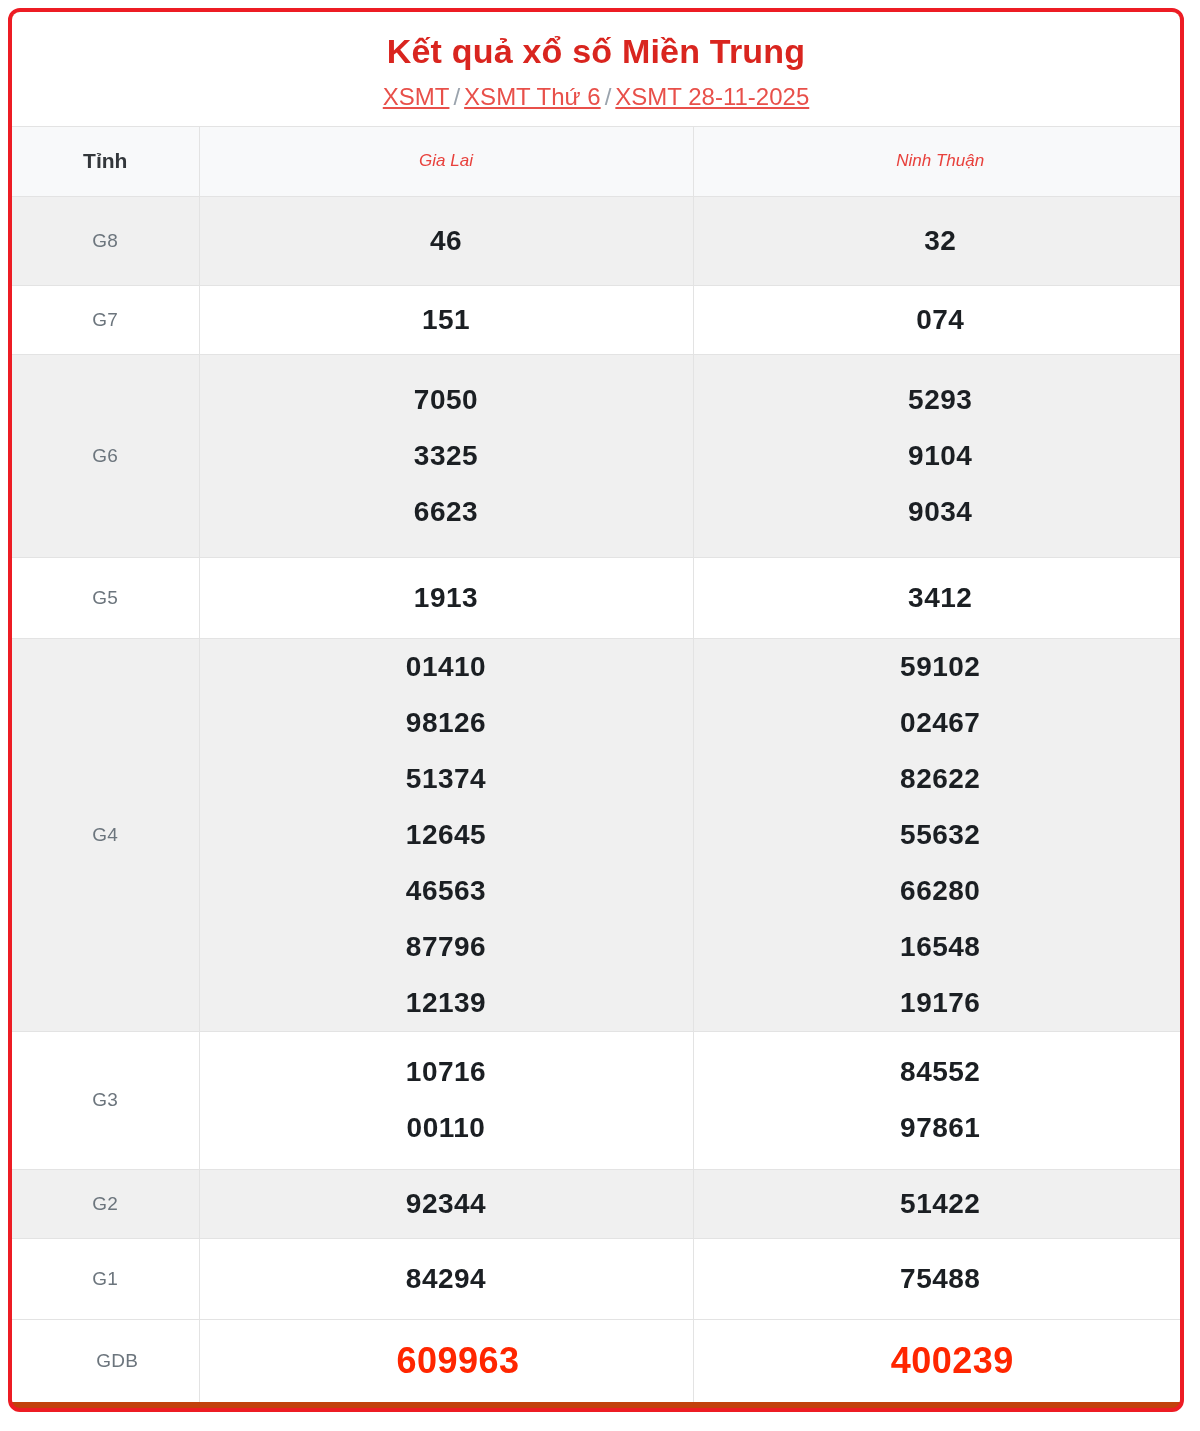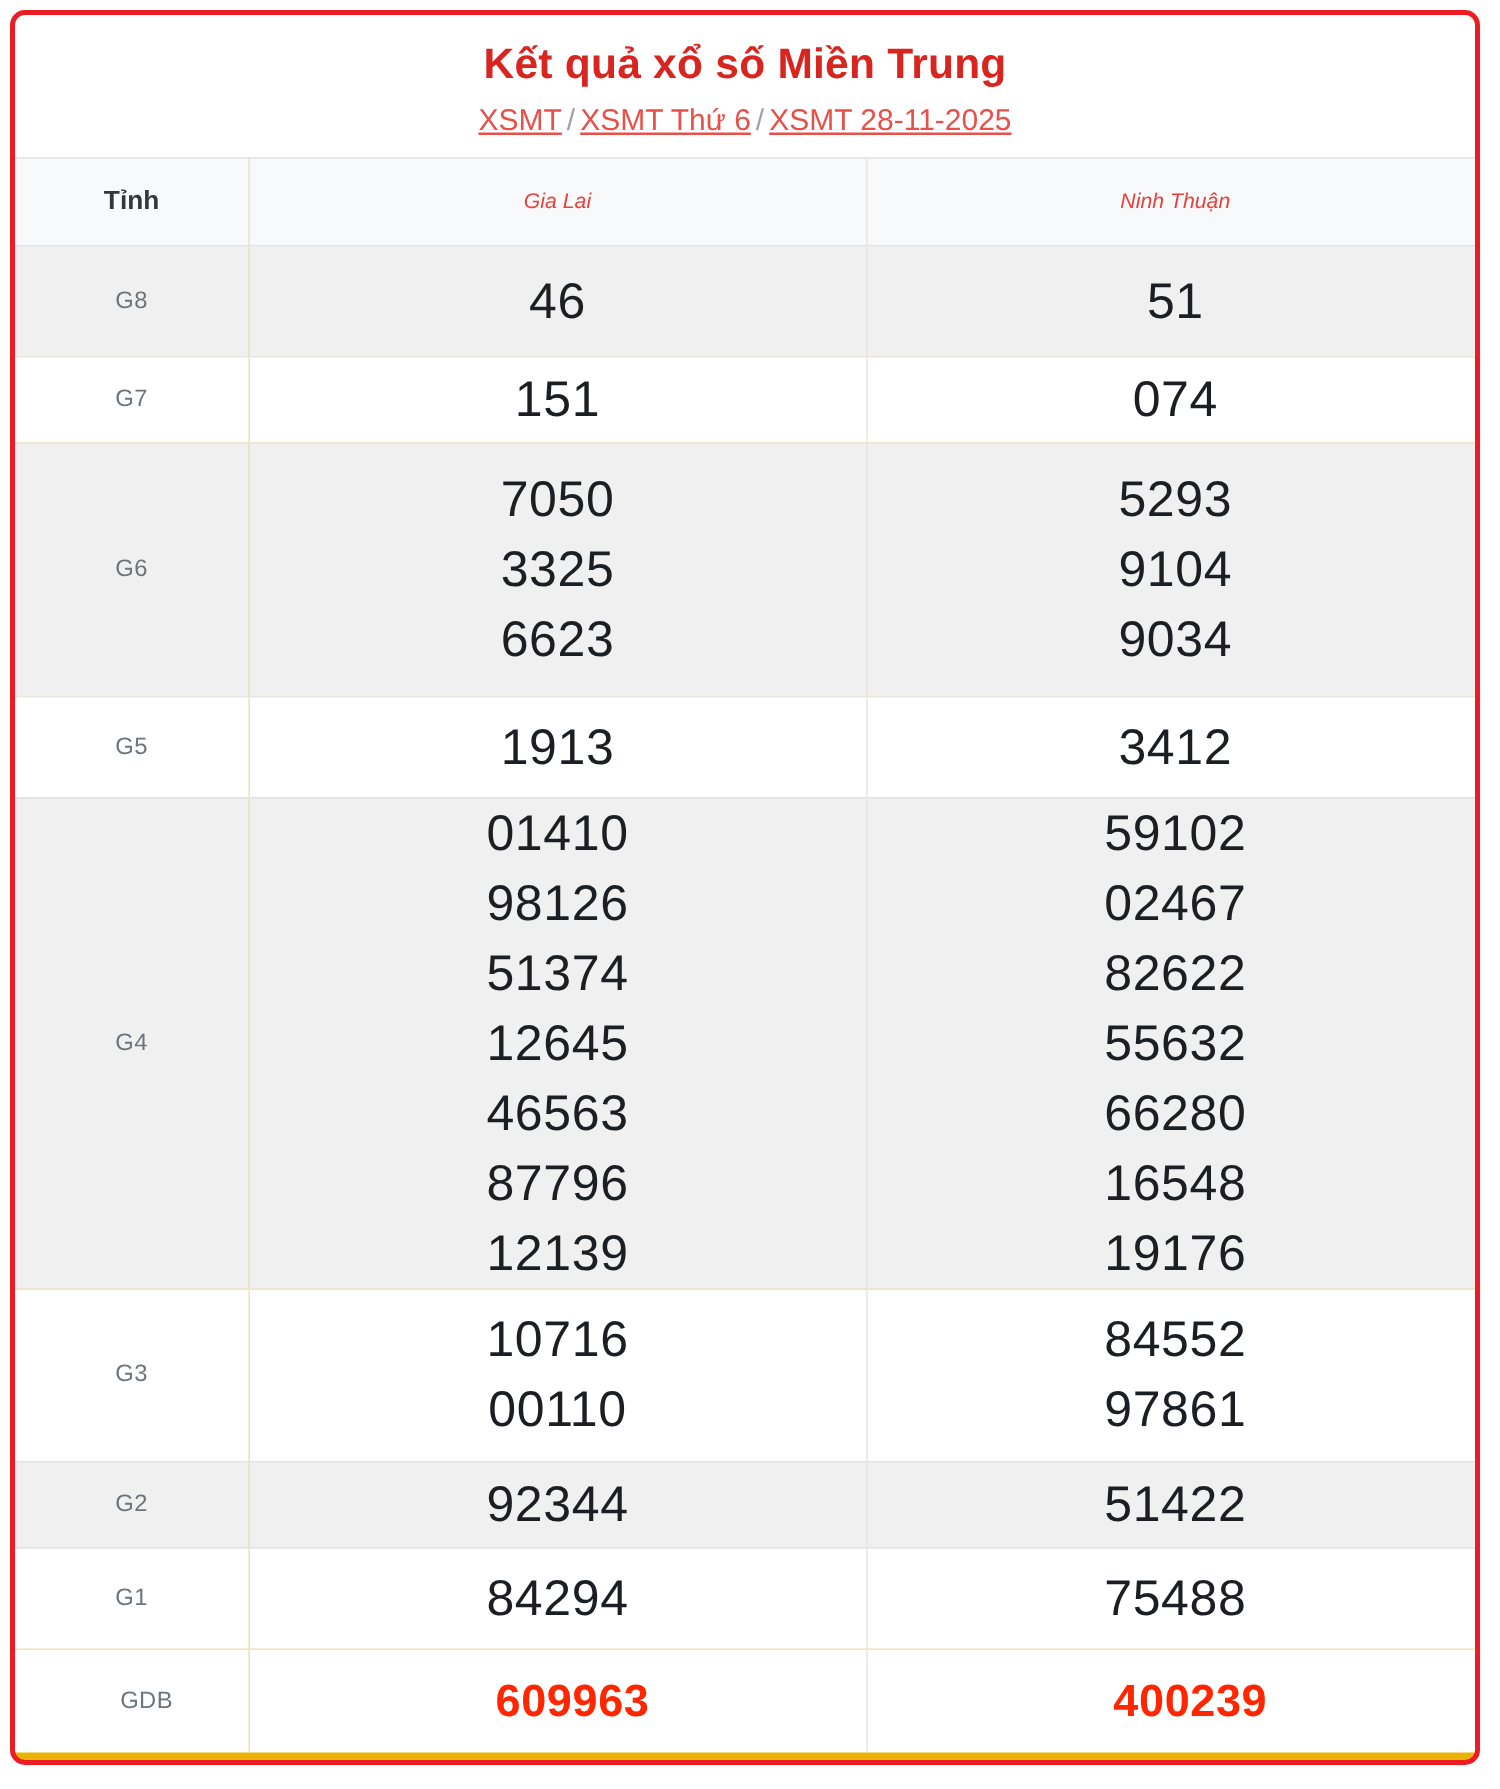--- a/index.html
+++ b/index.html
@@ -18,21 +18,21 @@
 
   .result-card {
     position: absolute;
     left: 8px;
     top: 8px;
     width: 1176px;           
     height: 1404px;
     box-sizing: border-box;
     border: 4px solid #ed1c24;
     border-radius: 12px;
-    background: #eab308;
+    background: #c2410c;
     overflow: hidden;
   }
 
   
   .card-header {
     padding: 18px 0 14px 0;
     text-align: center;
     background: #ffffff;
   }
   .page-title {
@@ -104,22 +104,22 @@
 
   .nums {
     display: flex;
     flex-direction: column;
     align-items: center;
     justify-content: center;
     gap: 0;
   }
   .nums span {
     display: block;
-    font-size: 40px;
-    font-weight: 400;
+    font-size: 28px;
+    font-weight: 700;
     color: #1b1f23;
     line-height: 56px;
     letter-spacing: .5px;
   }
 
   
   tr[data-h="88"]  td { height: 88px; text-align: center; }
   tr[data-h="68"]  td { height: 68px; }
   tr[data-h="202"] td { height: 202px; }
   tr[data-h="80"]  td { height: 80px; }
@@ -163,21 +163,21 @@
     <tbody id="results-body">
         <tr class="row-alt" data-h="88">
           <td class="row-label">G8</td>
           <td>
             <div class="nums">
               <span>46</span>
             </div>
           </td>
           <td>
             <div class="nums">
-              <span>51</span>
+              <span>32</span>
             </div>
           </td>
         </tr>
         <tr class="row-plain" data-h="68">
           <td class="row-label">G7</td>
           <td>
             <div class="nums">
               <span>151</span>
             </div>
           </td>

